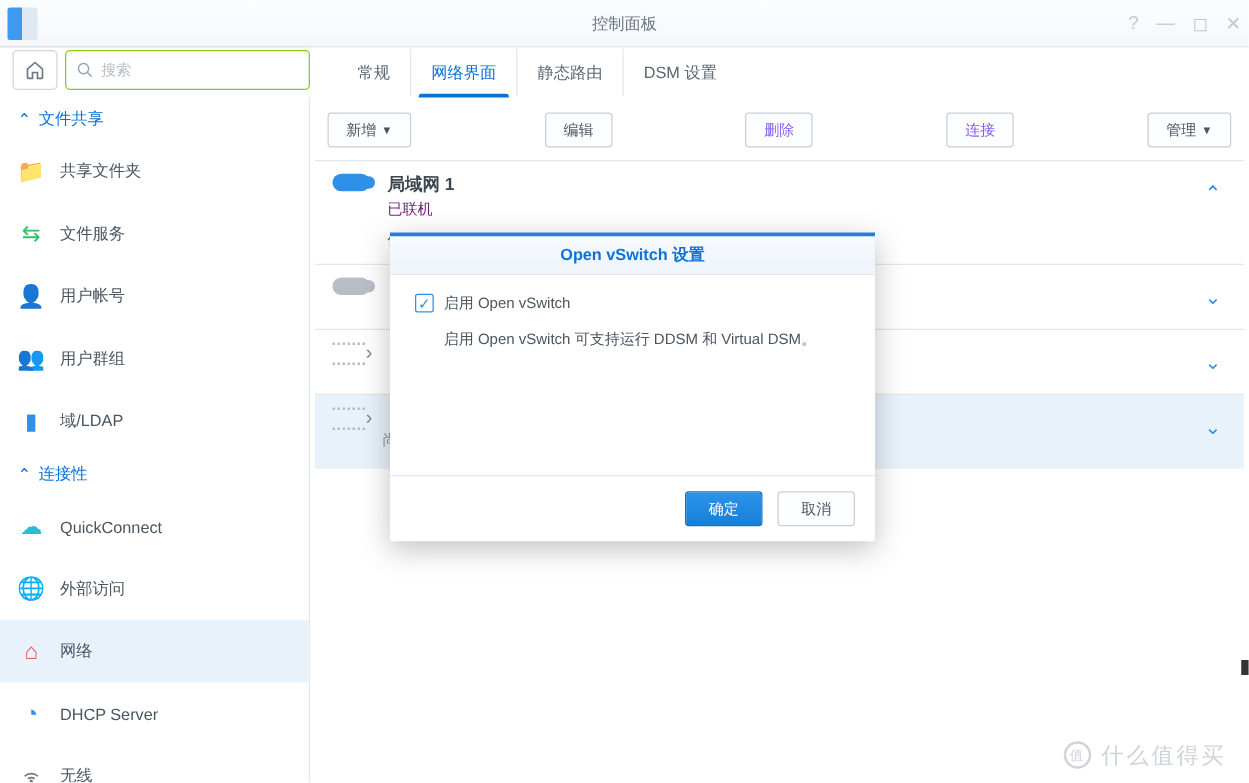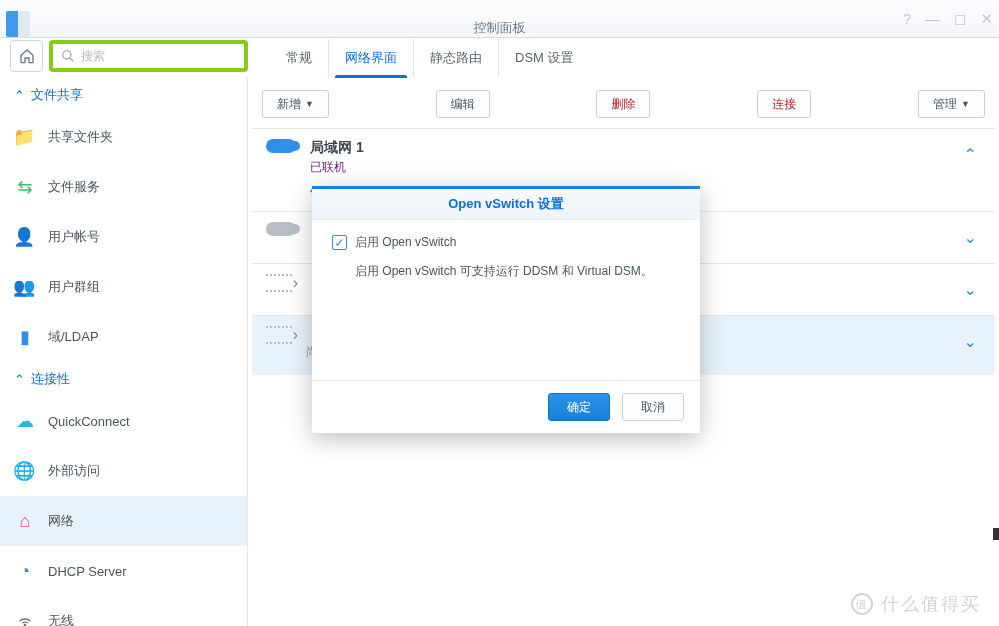--- a/index.html
+++ b/index.html
@@ -1,26 +1,26 @@
 <!DOCTYPE html>
 <html><head>
 <meta charset="utf-8">
 <style>
 * { box-sizing: border-box; margin: 0; padding: 0; font-family: "Microsoft YaHei", Arial, sans-serif; }
 body { background: #fff; width: 999px; height: 626px; overflow: hidden; position: relative; }
 
-.titlebar { height: 38px; background: linear-gradient(#fcfdfe, #f4f7fa); border-bottom: 1px solid #d9dee4; display: flex; align-items: flex-end; position: relative; }
+.titlebar { height: 38px; background: linear-gradient(#fcfdfe, #f4f7fa); border-bottom: 1px solid #d9dee4; display: flex; align-items: center; position: relative; }
 .titlebar .app-icon { width: 24px; height: 26px; margin: 0 6px; background: linear-gradient(90deg,#3e9af0 50%, #dfe9f3 50%); border-radius: 2px; }
 .titlebar .title { position: absolute; left: 0; right: 0; text-align: center; color: #6b7785; font-size: 13px; }
 .titlebar .win-ctrls { position: absolute; right: 6px; top: 0; height: 100%; display: flex; align-items: center; gap: 14px; color: #c2c9d1; }
 .titlebar .win-ctrls span { font-size: 15px; cursor: pointer; }
 
 .searchbar { position: absolute; left: 10px; top: 38px; width: 238px; height: 36px; display: flex; gap: 6px; align-items: center; }
 .home-btn { width: 36px; height: 32px; border: 1px solid #cfd6de; border-radius: 4px; display: flex; align-items: center; justify-content: center; background: #fff; cursor: pointer; }
-.search-box { flex: 1; height: 32px; border: 4px solid #84cc16; border-radius: 4px; display: flex; align-items: center; padding: 0 8px; color: #9aa3ad; gap: 6px; background: #fff; }
+.search-box { flex: 1; height: 32px; border: 1px solid #84cc16; border-radius: 4px; display: flex; align-items: center; padding: 0 8px; color: #9aa3ad; gap: 6px; background: #fff; }
 .search-box input { border: none; outline: none; flex: 1; font-size: 12px; color: #555; }
 .search-box input::placeholder { color: #b8bec6; }
 
 .sidebar { position: absolute; left: 0; top: 78px; bottom: 0; width: 248px; border-right: 1px solid #e3e7eb; overflow: hidden; background: #fff; }
 .side-group { height: 34px; display: flex; align-items: center; padding: 0 14px; color: #0a72d8; font-size: 13px; gap: 6px; cursor: pointer; }
 .side-item { height: 50px; display: flex; align-items: center; padding: 0 14px; color: #4a5560; font-size: 13px; gap: 12px; cursor: pointer; }
 .side-item .ic { width: 22px; height: 22px; display: flex; align-items: center; justify-content: center; font-size: 18px; }
 .side-item.active { background: #e8f2fb; }
 .ic-orange { color: #f6a324; }
 .ic-green { color: #35c26b; }
@@ -31,21 +31,21 @@
 
 .content { position: absolute; left: 248px; right: 0; top: 38px; bottom: 0; background: #fff; }
 .tabs { height: 40px; display: flex; align-items: flex-end; padding: 0 22px; border-bottom: 1px solid transparent; }
 .tab { padding: 10px 16px; font-size: 13px; color: #5a6570; cursor: pointer; position: relative; }
 .tab + .tab { border-left: 1px solid #e3e7eb; }
 .tab.active { color: #0a72d8; }
 .tab.active:after { content: ""; position: absolute; left: 6px; right: 6px; bottom: -1px; height: 3px; background: #0a72d8; border-radius: 2px 2px 0 0; }
 
 .toolbar { display: flex; gap: 10px; padding: 12px 14px 10px; justify-content: space-between; }
 .tbtn { height: 28px; padding: 0 14px; border: 1px solid #c9d0d8; border-radius: 3px; background: #fcfdfe; color: #4a5560; font-size: 12px; display: flex; align-items: center; gap: 4px; cursor: pointer; }
-.tbtn.disabled { color: #b91c1c; }
+.tbtn.disabled { color: #8b5cf6; }
 .caret { font-size: 9px; color: inherit; }
 
 .panels { padding: 0 4px; }
 .panel { border-top: 1px solid #e3e7eb; padding: 10px 14px 10px 14px; position: relative; }
 .panel.selected { background: #e8f2fb; }
 .panel-head { display: flex; gap: 14px; }
 .iface-ic { width: 30px; height: 14px; border-radius: 7px; background: #2f90e9; position: relative; }
 .iface-ic:before { content: ""; position: absolute; right: -4px; top: 2px; width: 10px; height: 10px; background: #2f90e9; border-radius: 50%; }
 .iface-ic.gray { background: #b7bec6; }
 .iface-ic.gray:before { background: #b7bec6; }

